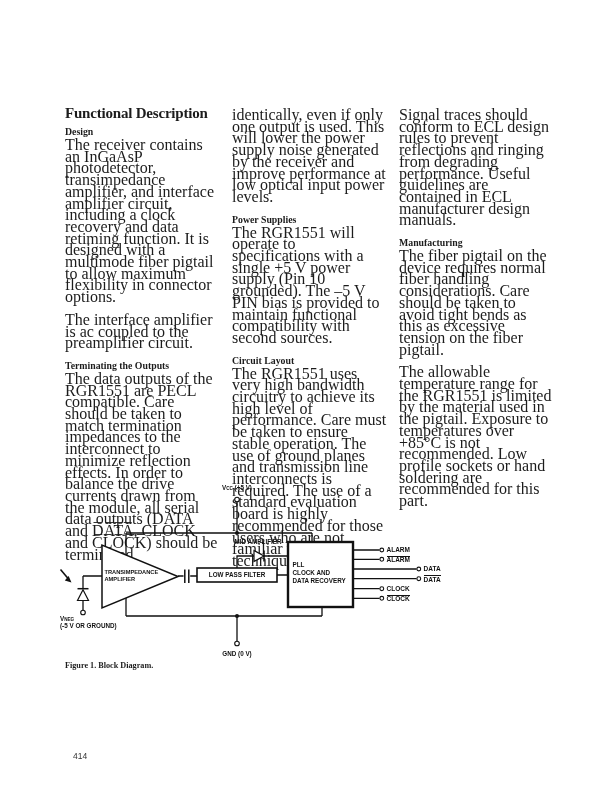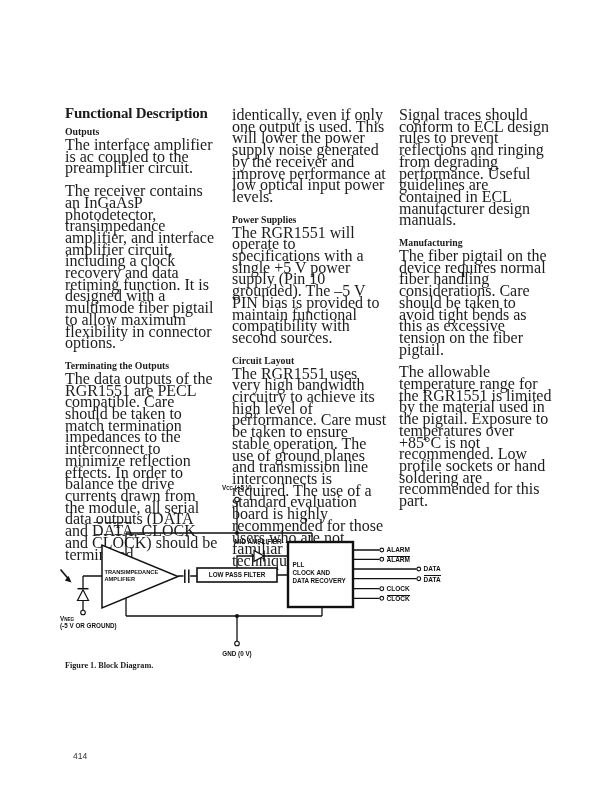--- a/index.html
+++ b/index.html
@@ -33,23 +33,23 @@
            font-family:"Liberation Sans",sans-serif;}
 </style>
 </head>
 <body>
 
 <div class="page">
 
 
   <div class="col" id="col1">
     <h1>Functional Description</h1>
-    <h2 class="tight">Outputs</h2>
+    <h2 class="tight">Design</h2>
+    <p>The receiver contains an InGaAsP photodetector, transimpedance amplifier, and interface amplifier circuit, including a clock recovery and data retiming function. It is designed with a multimode fiber pigtail to allow maximum flexibility in connector options.</p>
     <p>The interface amplifier is ac coupled to the preamplifier circuit.</p>
-    <p>The receiver contains an InGaAsP photodetector, transimpedance amplifier, and interface amplifier circuit, including a clock recovery and data retiming function. It is designed with a multimode fiber pigtail to allow maximum flexibility in connector options.</p>
     <h2>Terminating the Outputs</h2>
     <p>The data outputs of the RGR1551 are PECL compatible. Care should be taken to match termination impedances to the interconnect to minimize reflection effects. In order to balance the drive currents drawn from the module, all serial data outputs (DATA and D̅A̅T̅A̅, CLOCK and C̅L̅O̅C̅K̅) should be terminated</p>
   </div>
 
   <div class="col" id="col2">
     <p>identically, even if only one output is used. This will lower the power supply noise generated by the receiver and improve performance at low optical input power levels.</p>
     <h2>Power Supplies</h2>
     <p>The RGR1551 will operate to specifications with a single +5 V power supply (Pin 10 grounded). The –5 V PIN bias is provided to maintain functional compatibility with second sources.</p>
     <h2>Circuit Layout</h2>
     <p>The RGR1551 uses very high bandwidth circuitry to achieve its high level of performance. Care must be taken to ensure stable operation. The use of ground planes and transmission line interconnects is required. The use of a standard evaluation board is highly recommended for those users who are not familiar with these techniques.</p>

